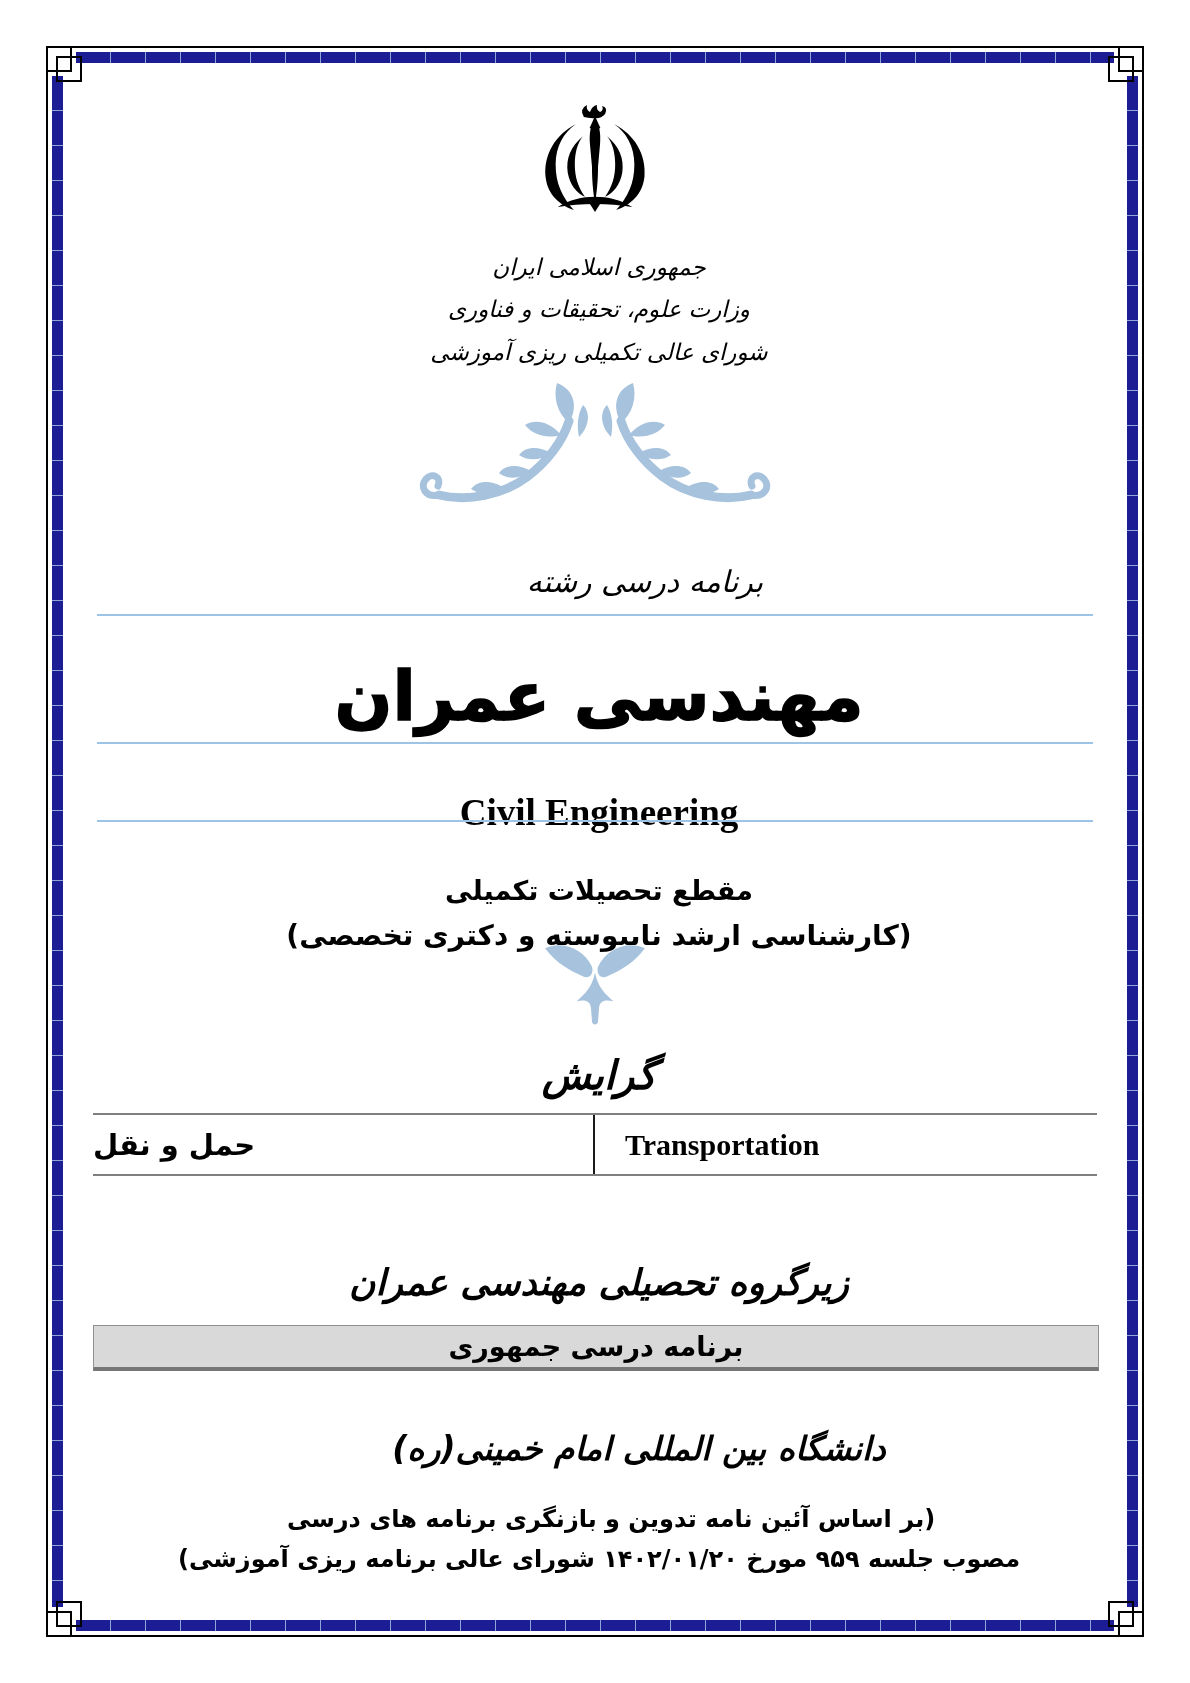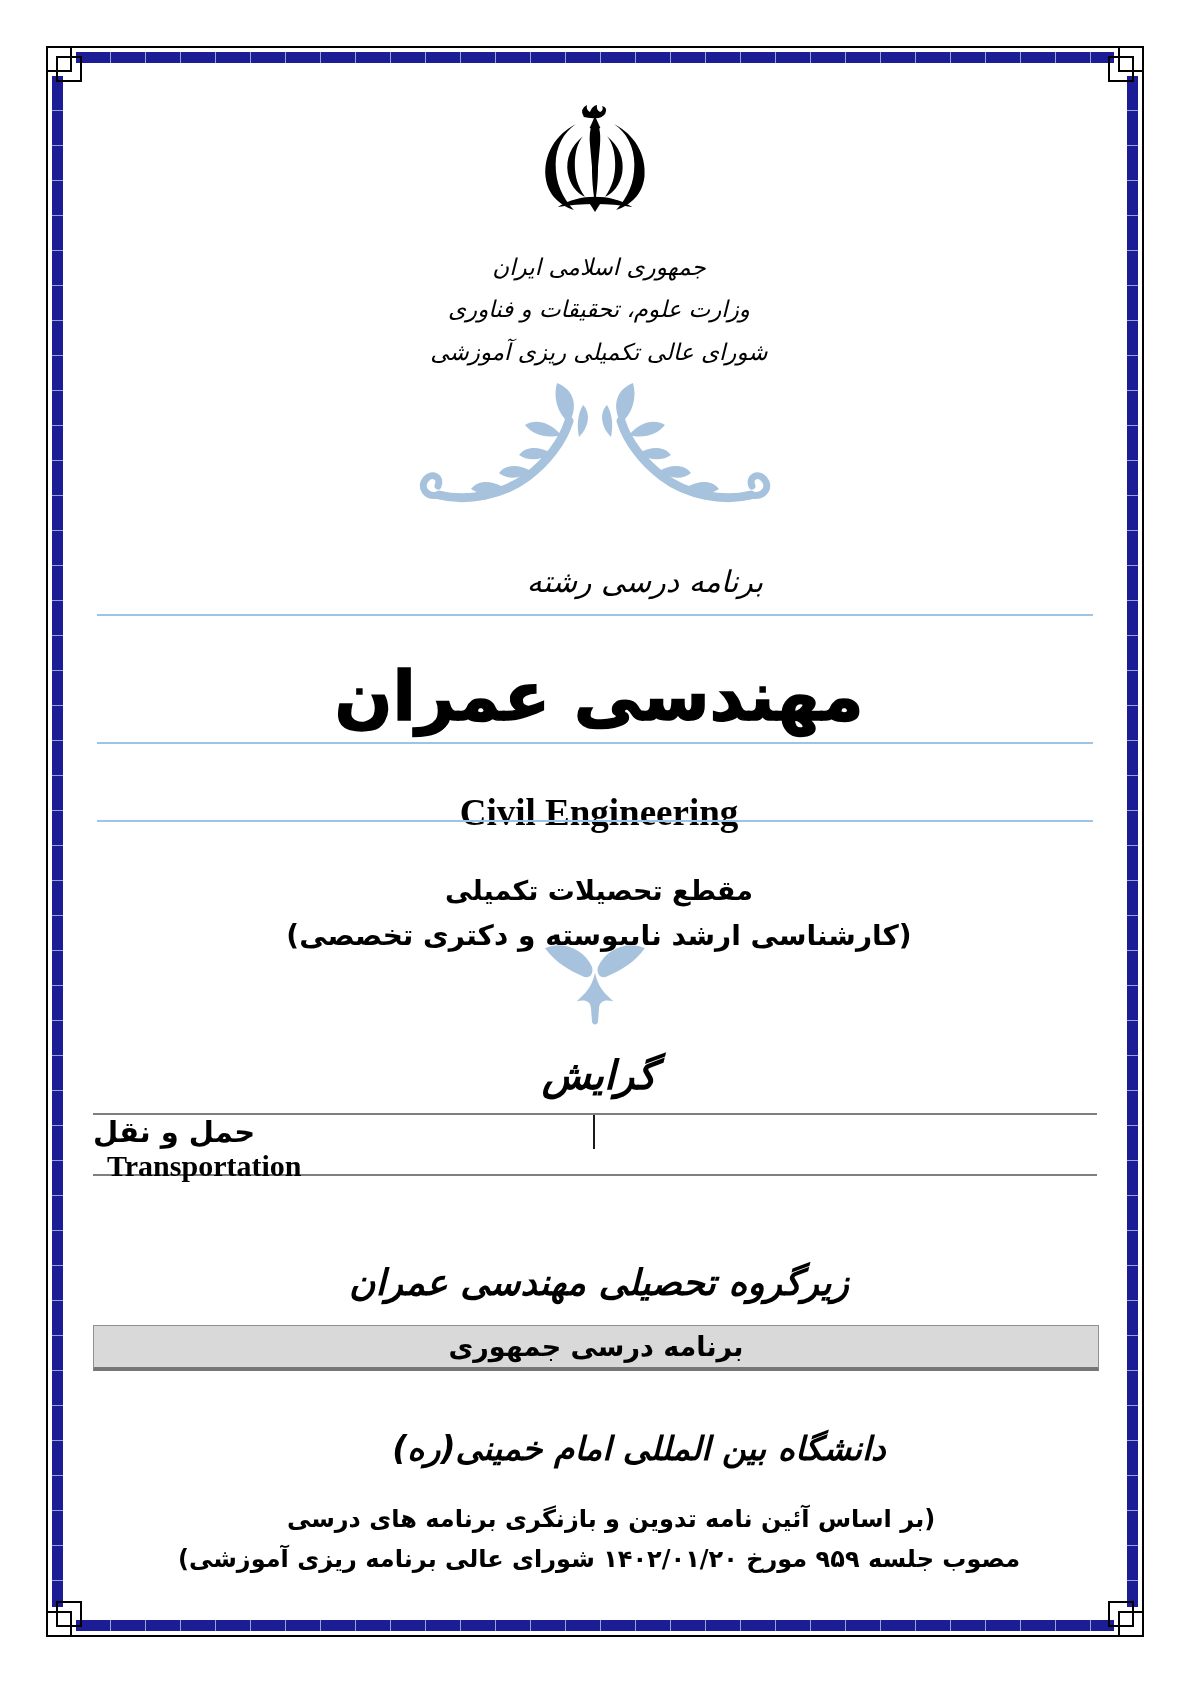--- a/index.html
+++ b/index.html
@@ -55,25 +55,25 @@
   .level-2{top:888px;font-size:28px;}
   .orient-head{top:1020px;font-size:40px;font-weight:bold;}
   .subgroup{top:1230px;font-size:36px;font-weight:bold;}
   .univ{top:1398px;font-size:33px;font-weight:bold;padding-left:40px;}
   .foot-1{top:1474px;font-size:24px;padding-left:12px;}
   .foot-2{top:1514px;font-size:24px;}
 
   
   .orient-table{position:absolute;top:1113px;left:93px;width:1004px;height:59px;
     border-top:2px solid var(--table_line);border-bottom:2px solid var(--table_line);
-    display:flex;background:#fff;flex-direction:column;}
+    display:flex;background:#fff;}
   .orient-cell-fa{width:502px;box-sizing:border-box;border-right:2px solid #1a1a1a;
     display:flex;align-items:center;justify-content:flex-end;padding-right:8px;
     font-weight:bold;font-size:29px;}
-  .orient-cell-en{flex:1;display:flex;align-items:center;padding-left:14px;
+  .orient-cell-en{flex:1;display:flex;align-items:center;padding-left:30px;
     font-weight:bold;font-size:30px;}
 
   
   .banner{position:absolute;top:1325px;left:93px;width:1004px;height:41px;
     background:var(--banner_bg);border:1px solid #8f8f8f;border-bottom:4px solid var(--banner_border);
     display:flex;align-items:center;justify-content:center;font-weight:bold;font-size:27px;}
 
   
   .emblem{top:104px;left:0;width:100%;display:flex;justify-content:center;}
   .flourish{top:382px;left:0;width:100%;display:flex;justify-content:center;}

